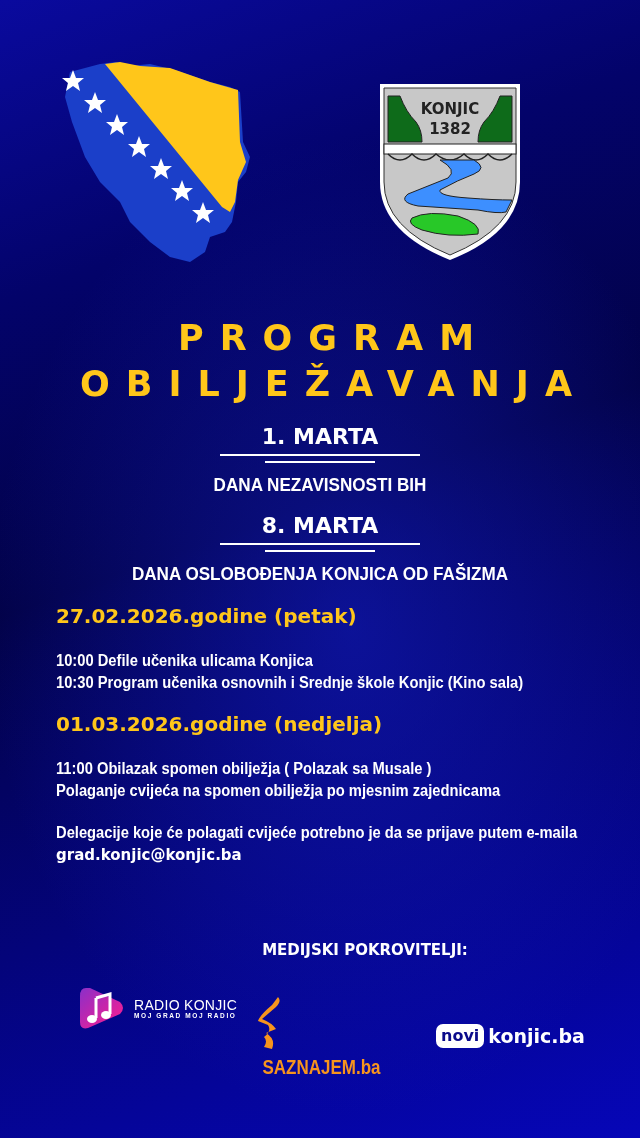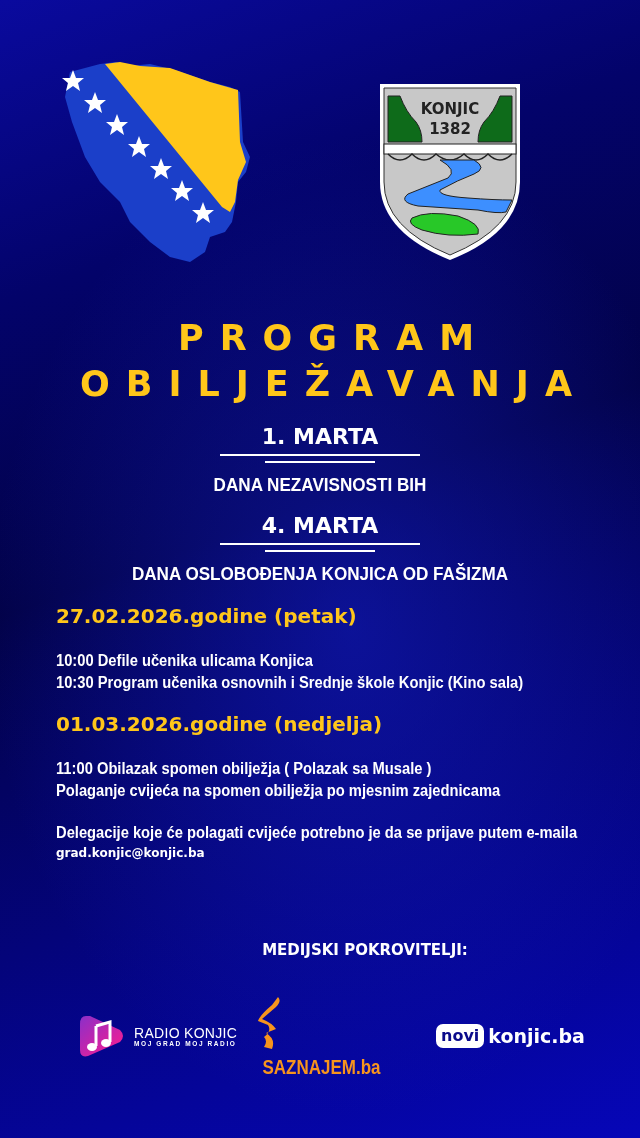--- a/index.html
+++ b/index.html
@@ -42,26 +42,26 @@
     left:56px; color:#ffc61a; font-family:"DejaVu Sans", sans-serif;
     font-weight:bold; font-size:20px;
   }
   .d1 { top:604px; }
   .d2 { top:712px;text-align:center; }
   .line {
     left:56px; color:#fff; font-family:"Liberation Sans", sans-serif;
     font-weight:bold; font-size:16px; white-space:nowrap;
     transform-origin:left center; transform:scaleX(0.92);
   }
-  .email { left:56px; top:846px; color:#fff; font-family:"DejaVu Sans", sans-serif; font-weight:bold; font-size:12px; }
+  .email { left:56px; top:846px; color:#fff; font-family:"DejaVu Sans", sans-serif; font-weight:bold; font-size:15px; }
   .sponsors-title {
     left:0; width:640px; text-align:center; top:941px; color:#fff;
     font-family:"DejaVu Sans", sans-serif; font-weight:bold; font-size:15px;padding-left:45px;
   }
-  .radio-logo { left:80px; top:1012px; display:flex; align-items:center; gap:8px; }
+  .radio-logo { left:80px; top:984px; display:flex; align-items:center; gap:8px; }
   .radio-icon { width:46px; height:48px; }
   .radio-name { color:#fff; font-family:"Liberation Sans", sans-serif; font-size:14px; line-height:14px; letter-spacing:0.3px; }
   .radio-tag { color:#fff; font-family:"Liberation Sans", sans-serif; font-size:6.5px; font-weight:bold; letter-spacing:1.6px; }
   .saznajem { left:252px; top:995px; width:135px; }
   .saznajem-text { color:#f7941d; font-family:"Liberation Sans", sans-serif; font-weight:bold; font-size:20px; transform:scaleX(0.85); display:inline-block; margin-top:-4px; }
   .novi { left:396px; top:1024px; display:flex; align-items:center; gap:4px; }
   .novi-box { background:#fff; color:#0a0a8a; font-family:"DejaVu Sans", sans-serif; font-weight:bold; font-size:16px; border-radius:7px; padding:0 5px; line-height:24px;margin-left:40px; }
   .novi-domain { color:#fff; font-family:"DejaVu Sans", sans-serif; font-weight:bold; font-size:19px; }
 </style>
 </head>
@@ -95,21 +95,21 @@
 </svg>
 
 <div class="abs title-line t1">PROGRAM</div>
 <div class="abs title-line t2">OBILJEŽAVANJA</div>
 
 <div class="abs marta m1">1. MARTA</div>
 <div class="abs rule r1a"></div>
 <div class="abs rule r1b"></div>
 <div class="abs subtitle s1">DANA NEZAVISNOSTI BIH</div>
 
-<div class="abs marta m2">4. MARTA</div>
+<div class="abs marta m2">8. MARTA</div>
 <div class="abs rule r2a"></div>
 <div class="abs rule r2b"></div>
 <div class="abs subtitle s2">DANA OSLOBOĐENJA KONJICA OD FAŠIZMA</div>
 
 <div class="abs date d1">27.02.2026.godine (petak)</div>
 <div class="abs line" style="top:652px">10:00 Defile učenika ulicama Konjica</div>
 <div class="abs line" style="top:674px">10:30 Program učenika osnovnih i Srednje škole Konjic (Kino sala)</div>
 
 <div class="abs date d2">01.03.2026.godine (nedjelja)</div>
 <div class="abs line" style="top:760px">11:00 Obilazak spomen obilježja ( Polazak sa Musale )</div>

